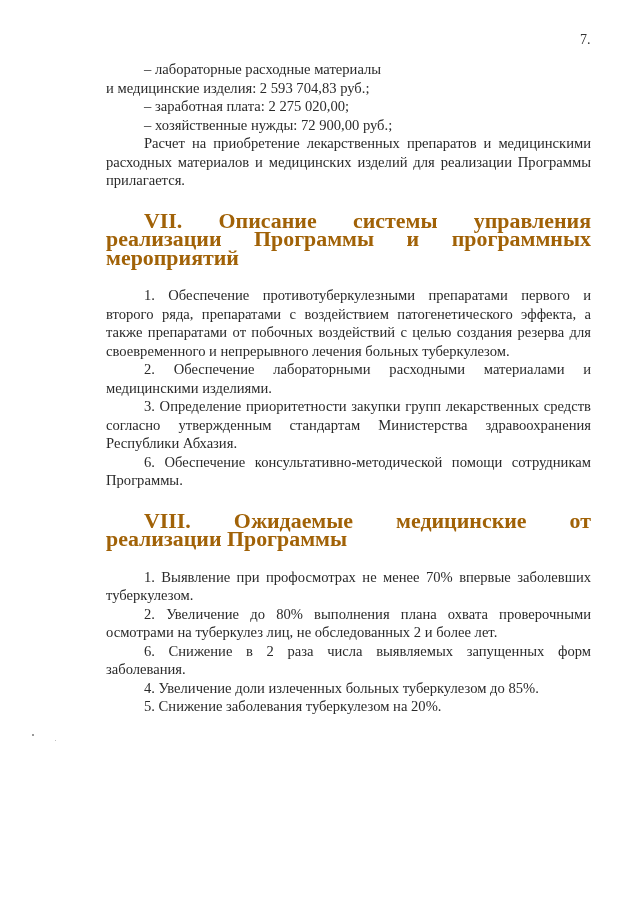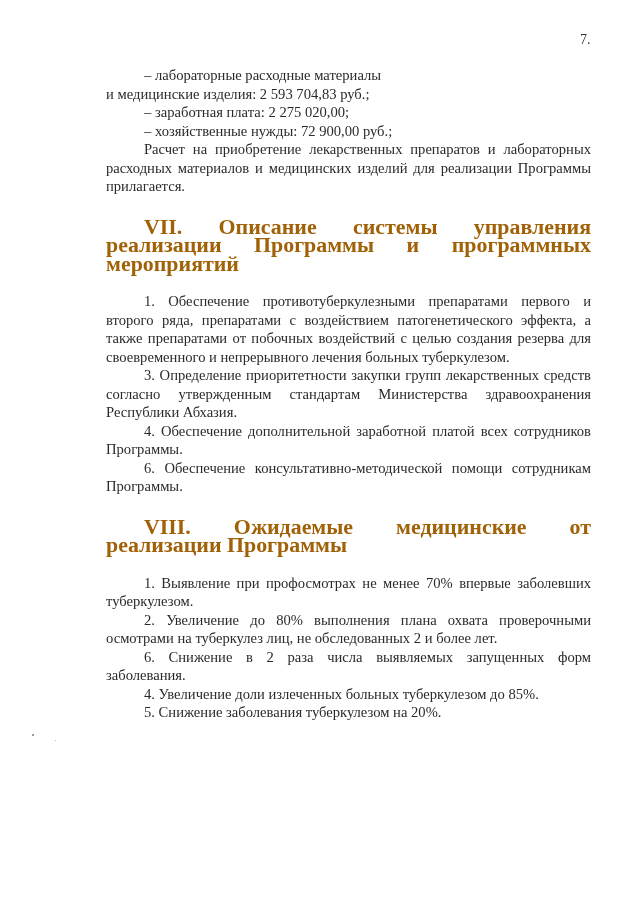--- a/index.html
+++ b/index.html
@@ -7,21 +7,21 @@
     .page {
       position: absolute; left: 0; top: 0; width: 640px; height: 905px;
       background: #ffffff; color: #2a2a2a;
       font-family: "Liberation Serif", "DejaVu Serif", serif;
       font-size: 14.6px;
     }
     .page-number {
       position: absolute; left: 580px; top: 32px; font-size: 14px; color: #333;
     }
     .content {
-      position: absolute; left: 106px; top: 66px; width: 485px;
+      position: absolute; left: 106px; top: 60px; width: 485px;
       line-height: 18.5px;
       font-family: Liberation Serif, serif;
     }
     .p { margin: 0; text-align: justify; }
     .indent { text-indent: 38px; }
     .first-block { margin-left: 38px; }
     .heading {
       margin: 0; font-weight: bold; text-align: justify; text-indent: 38px;
       color: #a16207;
     }
@@ -35,29 +35,29 @@
 
 <div class="page">
   <div class="page-number">7.</div>
 
   <div class="content">
     <div>
       <p class="p first-block">– лабораторные расходные материалы</p>
       <p class="p">и медицинские изделия: 2 593 704,83 руб.;</p>
       <p class="p first-block">– заработная плата: 2 275 020,00;</p>
       <p class="p first-block">– хозяйственные нужды: 72 900,00 руб.;</p>
-      <p class="p indent">Расчет на приобретение лекарственных препаратов и лабораторных расходных материалов и медицинских изделий для реализации Программы прилагается.</p>
+      <p class="p indent">Расчет на приобретение лекарственных препаратов и медицинскими расходных материалов и медицинских изделий для реализации Программы прилагается.</p>
     </div>
 
     <h2 class="heading h7">VII. Описание системы управления реализации Программы и программных мероприятий</h2>
     <div class="gap"></div>
     <div>
       <p class="p indent">1. Обеспечение противотуберкулезными препаратами первого и второго ряда, препаратами с воздействием патогенетического эффекта, а также препаратами от побочных воздействий с целью создания резерва для своевременного и непрерывного лечения больных туберкулезом.</p>
+      <p class="p indent">2. Обеспечение лабораторными расходными материалами и медицинскими изделиями.</p>
       <p class="p indent">3. Определение приоритетности закупки групп лекарственных средств согласно утвержденным стандартам Министерства здравоохранения Республики Абхазия.</p>
-      <p class="p indent">4. Обеспечение дополнительной заработной платой всех сотрудников Программы.</p>
       <p class="p indent">6. Обеспечение консультативно-методической помощи сотрудникам Программы.</p>
     </div>
 
     <h2 class="heading h8">VIII. Ожидаемые медицинские от реализации Программы</h2>
     <div class="gap"></div>
     <div>
       <p class="p indent">1. Выявление при профосмотрах не менее 70% впервые заболевших туберкулезом.</p>
       <p class="p indent">2. Увеличение до 80% выполнения плана охвата проверочными осмотрами на туберкулез лиц, не обследованных 2 и более лет.</p>
       <p class="p indent">6. Снижение в 2 раза числа выявляемых запущенных форм заболевания.</p>
       <p class="p indent">4. Увеличение доли излеченных больных туберкулезом до 85%.</p>

